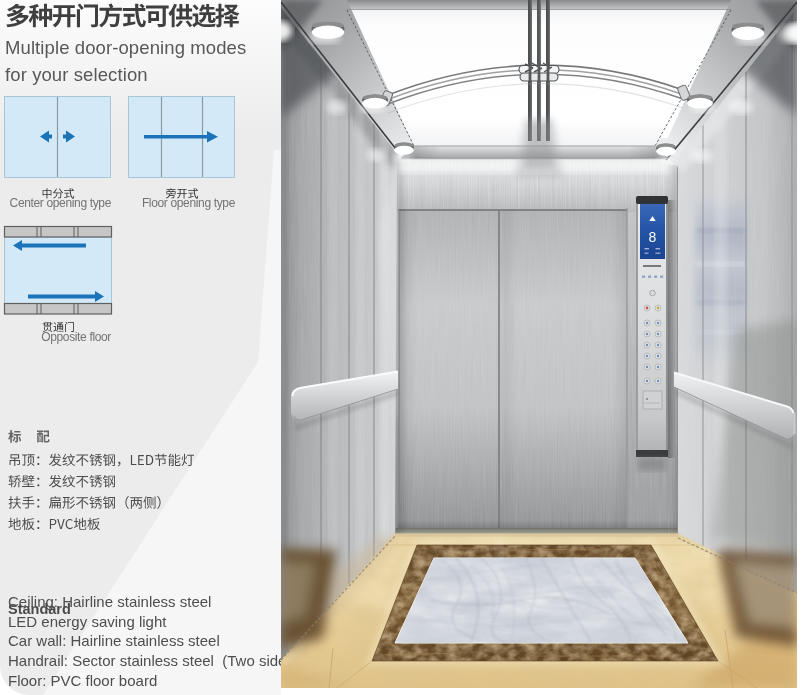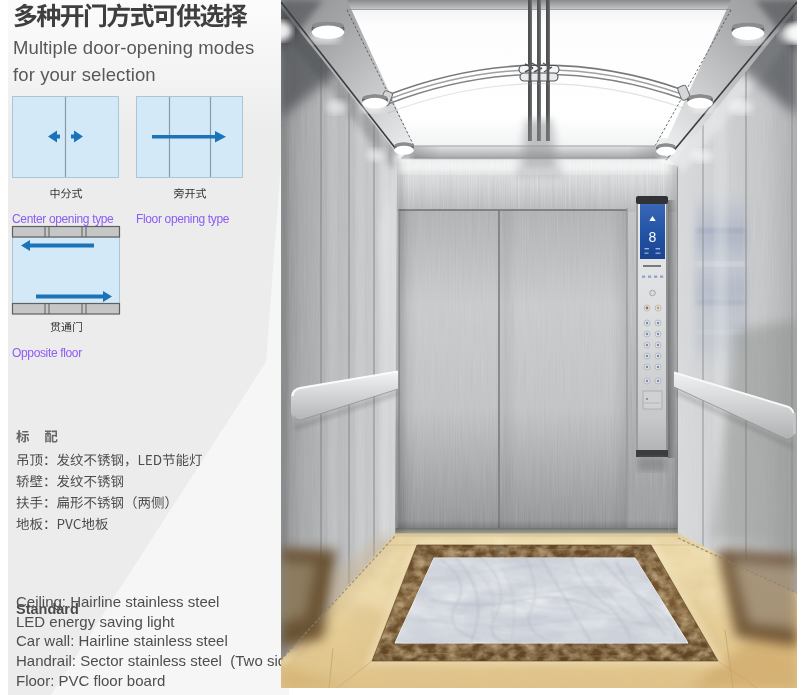--- a/index.html
+++ b/index.html
@@ -1,24 +1,24 @@
 <!DOCTYPE html>
 <html><head>
 <meta charset="utf-8">
 <style>
   html,body{margin:0;padding:0;background:#ffffff;width:802px;height:695px;overflow:hidden;}
   body{font-family:"Liberation Sans",sans-serif;position:relative;}
   .abs{position:absolute;}
-  #leftcol{position:absolute;left:8px;top:0;width:281px;height:695px;background:#ececec;}
+  #leftcol{position:absolute;left:0;top:0;width:281px;height:695px;background:#ececec;border-radius:29px;}
   #leftbg-top{position:absolute;left:0;top:0;width:281px;height:130px;
     background:linear-gradient(to bottom,#fcfcfc 0%,#f4f4f4 55%,rgba(236,236,236,0) 100%);}
   #leftbg-diag{position:absolute;left:0;top:0;width:281px;height:695px;
     background:#f6f6f6;clip-path:polygon(274px 150px,281px 150px,281px 695px,43px 695px,258px 362px);}
   .sub{position:absolute;left:5px;top:33.5px;font-size:18.5px;color:#585858;line-height:27.5px;letter-spacing:0.1px;}
-  .lbl-en{position:absolute;font-size:12px;line-height:12px;letter-spacing:-0.35px;color:#8b5cf6;text-align:left;margin-top:16px;}
+  .lbl-en{position:absolute;font-size:12px;line-height:12px;letter-spacing:-0.35px;color:#737373;text-align:right;}
   .model{position:absolute;left:7px;top:384.5px;font-size:27.5px;line-height:27.5px;letter-spacing:-0.45px;color:#1b72ba;}
   .std{position:absolute;left:8px;top:570px;font-size:14.5px;line-height:14.5px;font-weight:bold;color:#4a4a4a;margin-top:32px;}
   .enspec{position:absolute;left:8px;top:592px;font-size:15px;color:#4e4e4e;line-height:19.7px;white-space:nowrap;}
   #photo{position:absolute;left:281px;top:0;width:516px;height:688px;}
 </style>
 </head>
 <body>
 
 <div id="leftcol">
 

